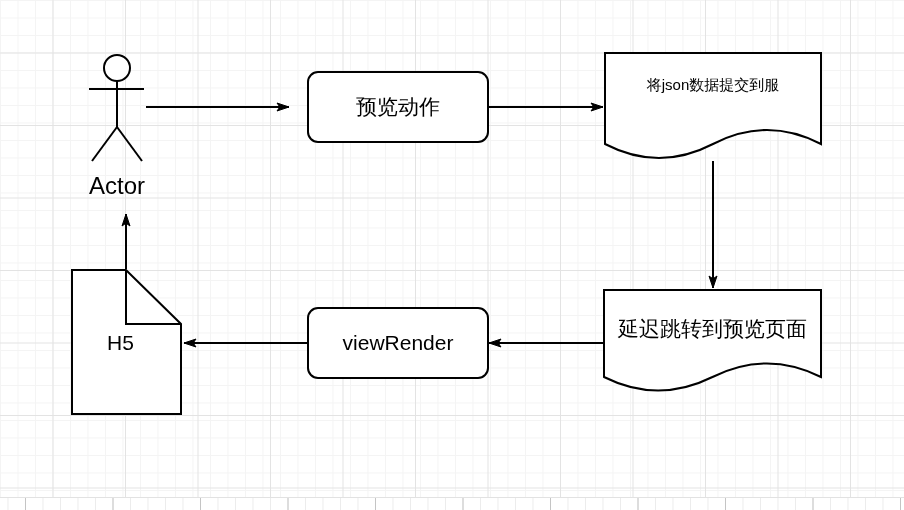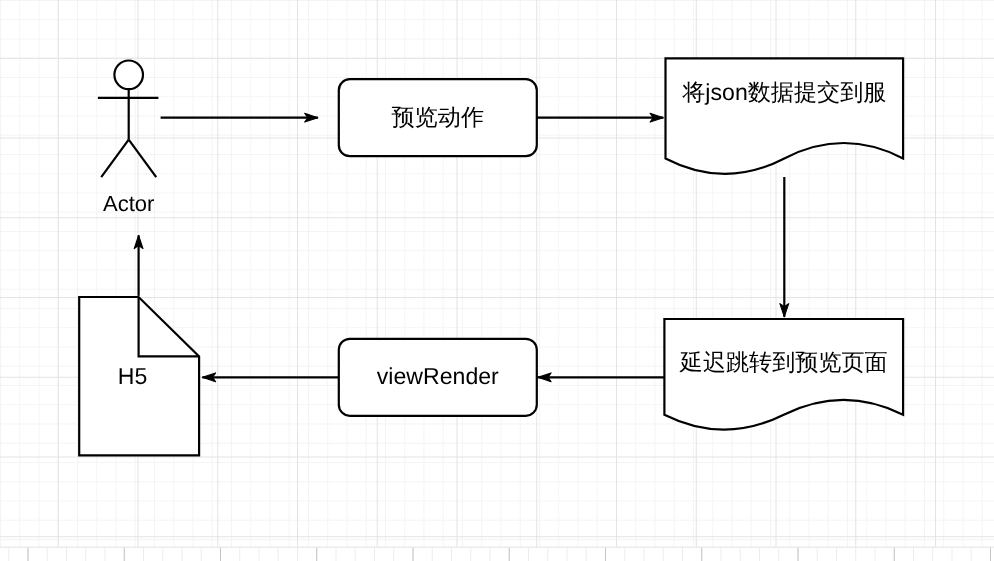--- a/index.html
+++ b/index.html
@@ -65,26 +65,26 @@
     position: absolute;
     display: flex;
     align-items: center;
     justify-content: center;
     text-align: center;
     color: #000000;
     pointer-events: none;
     white-space: nowrap;
   }
   .label.node-font { font-size: 21px; }
-  .label.actor-font { font-size: 20px; }
+  .label.actor-font { font-size: 24px; }
   .doc-label-lines {
     position: absolute;
     text-align: center;
     pointer-events: none;
-    font-size: 21px;
+    font-size: 15px;
     line-height: 26px;
     color: #000000;
     white-space: nowrap;
   }
 </style>
 </head>
 <body>
 
 <div class="stage">
   <div class="canvas"></div>

